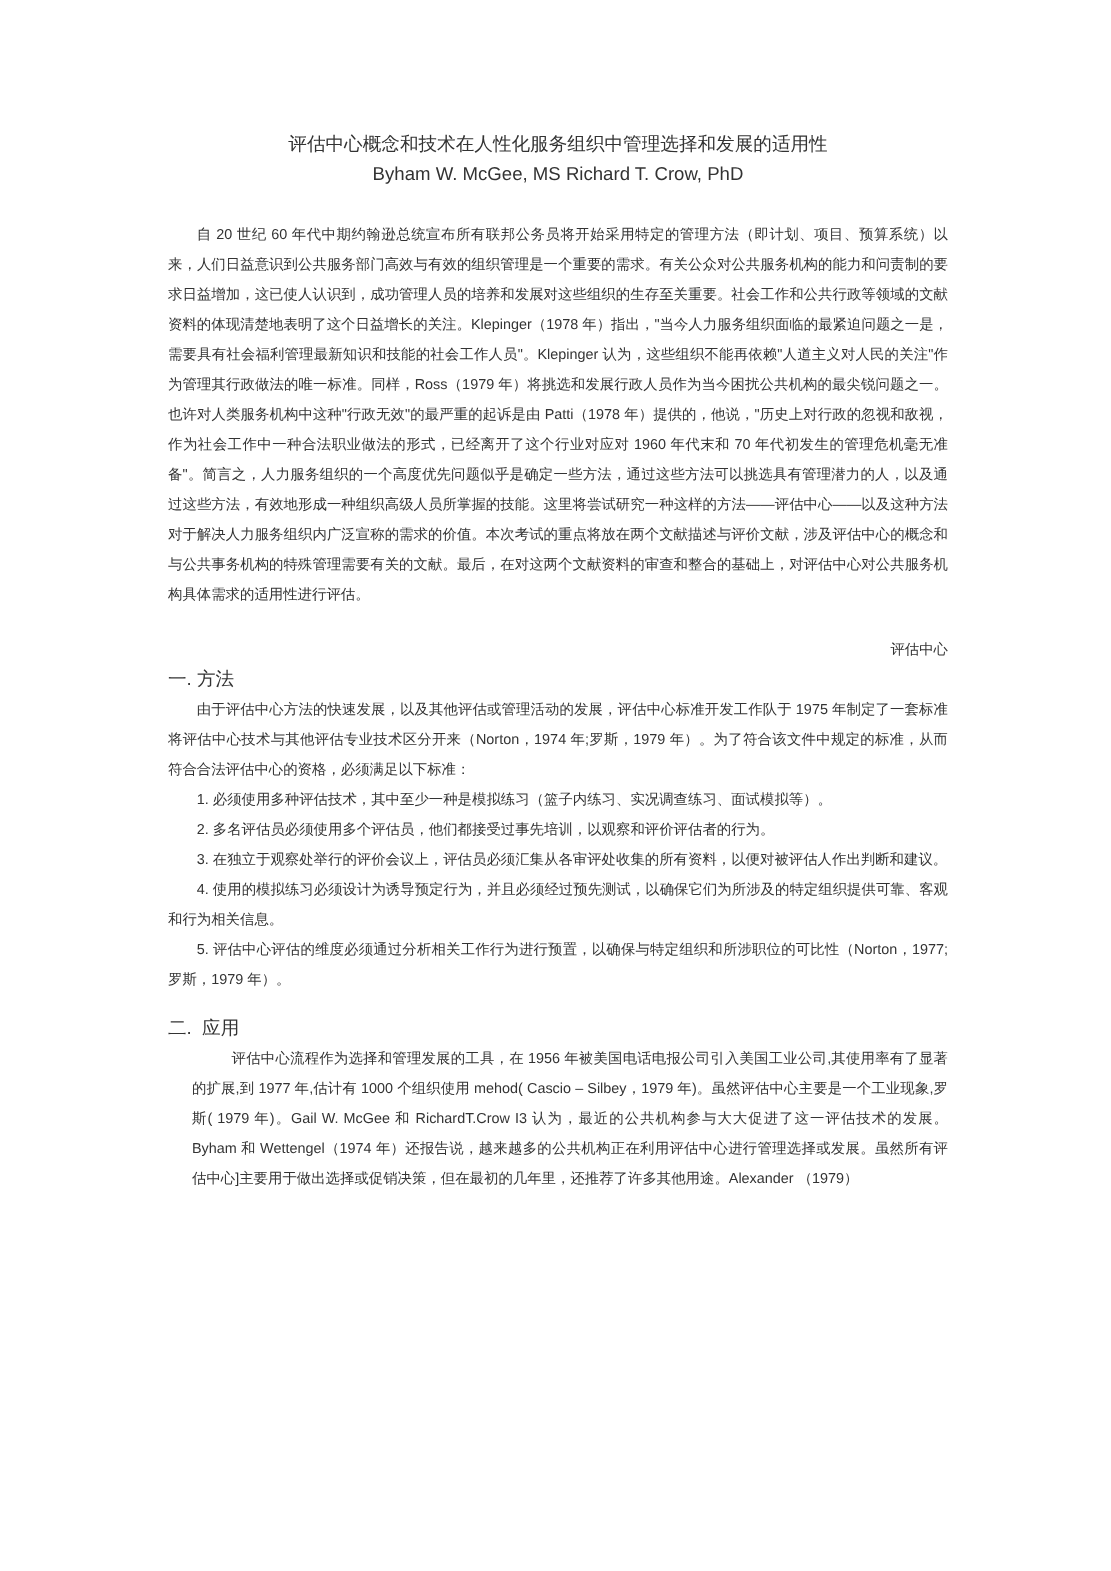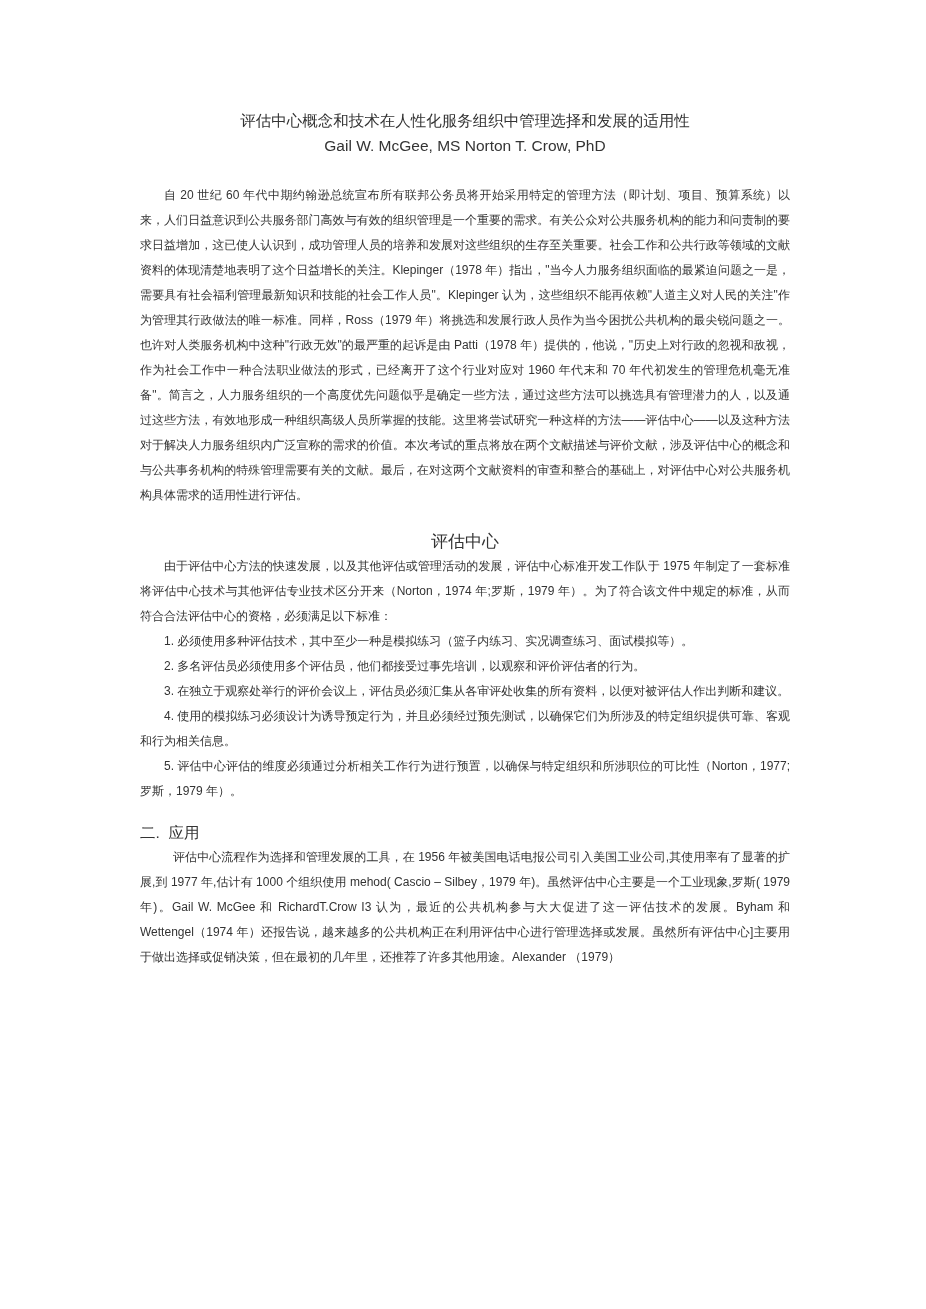--- a/index.html
+++ b/index.html
@@ -30,54 +30,56 @@
     line-height: 25px;
     text-align: justify;
     margin: 0;
     word-break: break-word;
   }
   .indent {
     text-indent: 2em;
   }
   .indent-lg {
     text-indent: 2.75em;
+    margin-left: 20px;
   }
   .intro-para {
     margin-top: 25px;
   }
   .section-heading {
-    text-align: center;
-    font-size: 17px;
+    text-align: right;
+    font-size: 12px;
     line-height: 25px;
     margin-top: 21px;
   }
   .sub-heading {
     font-size: 15.5px;
     line-height: 25px;
     white-space: pre-wrap;
     margin: 0;
   }
   .app-heading {
     margin-top: 16px;
   }
 </style>
 </head>
 <body>
 
 <div class="page">
 
   <div class="doc-title">评估中心概念和技术在人性化服务组织中管理选择和发展的适用性</div>
 
-  <div class="authors-en">Gail W. McGee, MS Norton T. Crow, PhD</div>
+  <div class="authors-en">Byham W. McGee, MS Richard T. Crow, PhD</div>
 
 
   <p class="para indent intro-para">自 20 世纪 60 年代中期约翰逊总统宣布所有联邦公务员将开始采用特定的管理方法（即计划、项目、预算系统）以来，人们日益意识到公共服务部门高效与有效的组织管理是一个重要的需求。有关公众对公共服务机构的能力和问责制的要求日益增加，这已使人认识到，成功管理人员的培养和发展对这些组织的生存至关重要。社会工作和公共行政等领域的文献资料的体现清楚地表明了这个日益增长的关注。Klepinger（1978 年）指出，"当今人力服务组织面临的最紧迫问题之一是，需要具有社会福利管理最新知识和技能的社会工作人员"。Klepinger 认为，这些组织不能再依赖"人道主义对人民的关注"作为管理其行政做法的唯一标准。同样，Ross（1979 年）将挑选和发展行政人员作为当今困扰公共机构的最尖锐问题之一。也许对人类服务机构中这种"行政无效"的最严重的起诉是由 Patti（1978 年）提供的，他说，"历史上对行政的忽视和敌视，作为社会工作中一种合法职业做法的形式，已经离开了这个行业对应对 1960 年代末和 70 年代初发生的管理危机毫无准备"。简言之，人力服务组织的一个高度优先问题似乎是确定一些方法，通过这些方法可以挑选具有管理潜力的人，以及通过这些方法，有效地形成一种组织高级人员所掌握的技能。这里将尝试研究一种这样的方法——评估中心——以及这种方法对于解决人力服务组织内广泛宣称的需求的价值。本次考试的重点将放在两个文献描述与评价文献，涉及评估中心的概念和与公共事务机构的特殊管理需要有关的文献。最后，在对这两个文献资料的审查和整合的基础上，对评估中心对公共服务机构具体需求的适用性进行评估。</p>
 
   <div class="section-heading">评估中心</div>
 
+  <div class="sub-heading">一. 方法</div>
 
   <p class="para indent">由于评估中心方法的快速发展，以及其他评估或管理活动的发展，评估中心标准开发工作队于 1975 年制定了一套标准将评估中心技术与其他评估专业技术区分开来（Norton，1974 年;罗斯，1979 年）。为了符合该文件中规定的标准，从而符合合法评估中心的资格，必须满足以下标准：</p>
 
   <p class="para indent">1. 必须使用多种评估技术，其中至少一种是模拟练习（篮子内练习、实况调查练习、面试模拟等）。</p>
 
   <p class="para indent">2. 多名评估员必须使用多个评估员，他们都接受过事先培训，以观察和评价评估者的行为。</p>
 
   <p class="para indent">3. 在独立于观察处举行的评价会议上，评估员必须汇集从各审评处收集的所有资料，以便对被评估人作出判断和建议。</p>
 
   <p class="para indent">4. 使用的模拟练习必须设计为诱导预定行为，并且必须经过预先测试，以确保它们为所涉及的特定组织提供可靠、客观和行为相关信息。</p>

